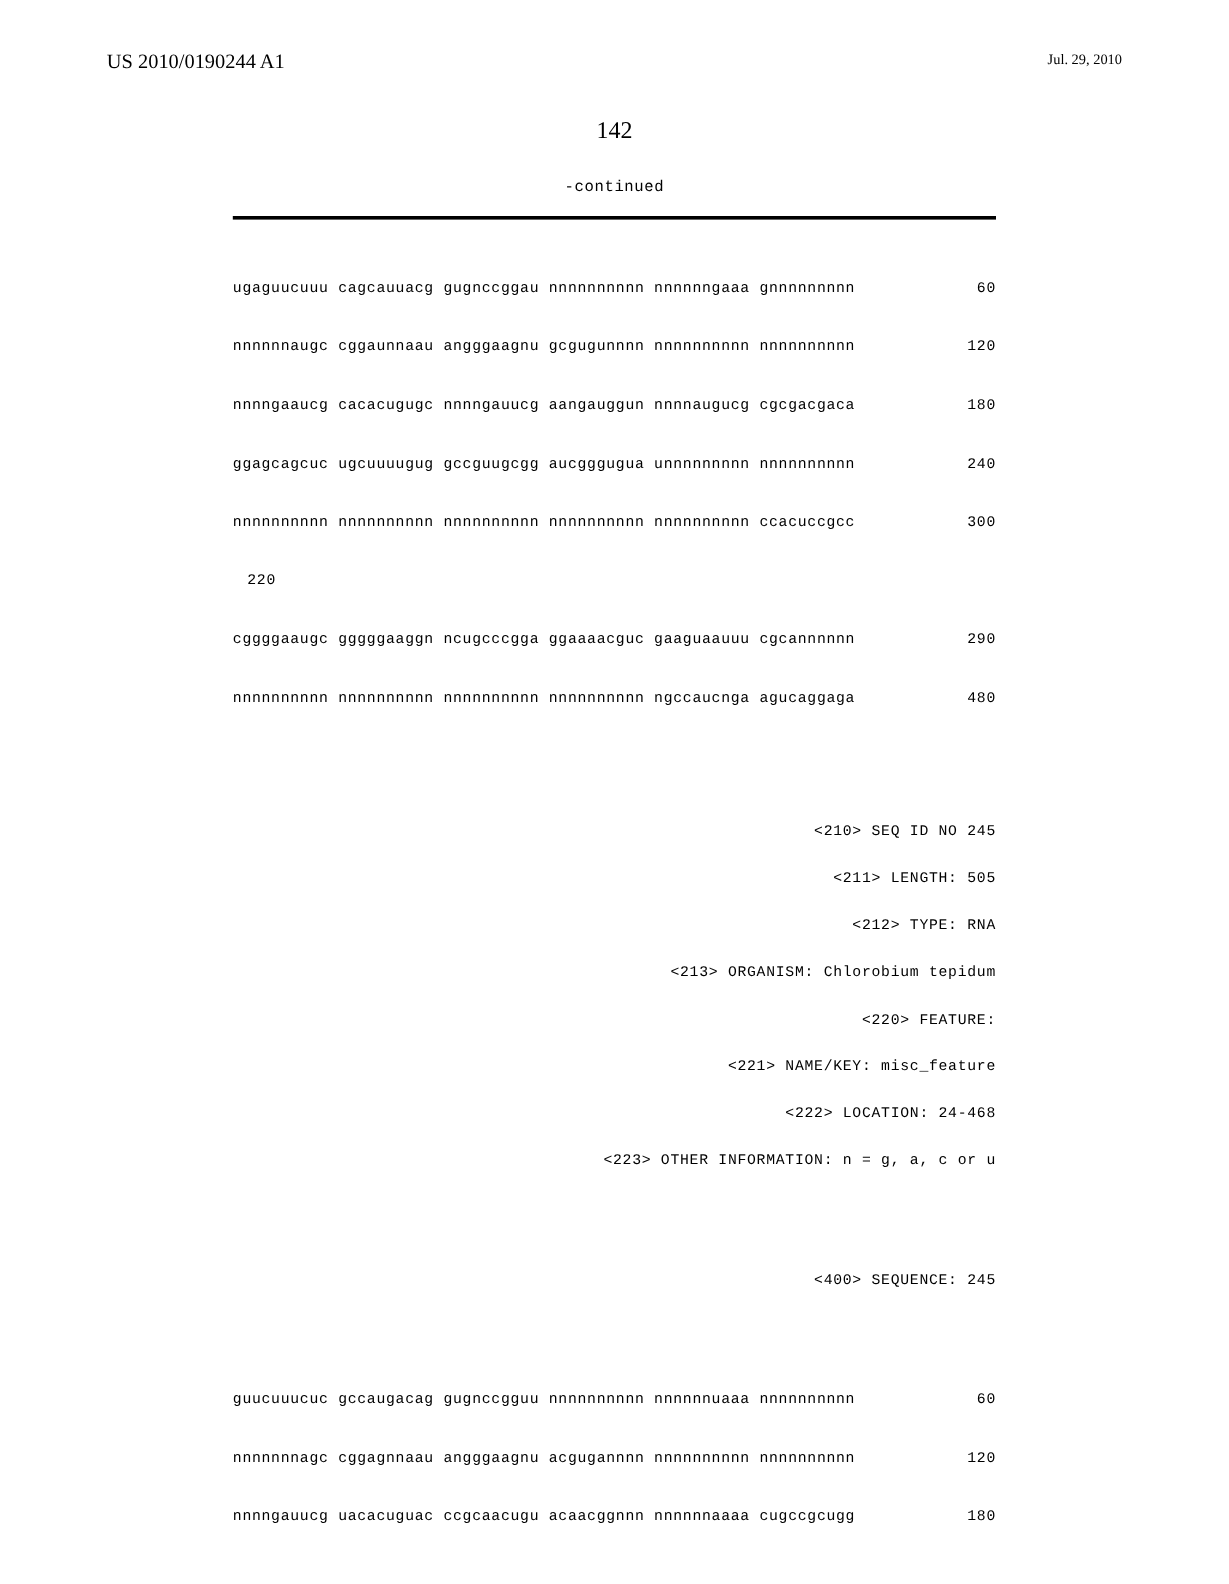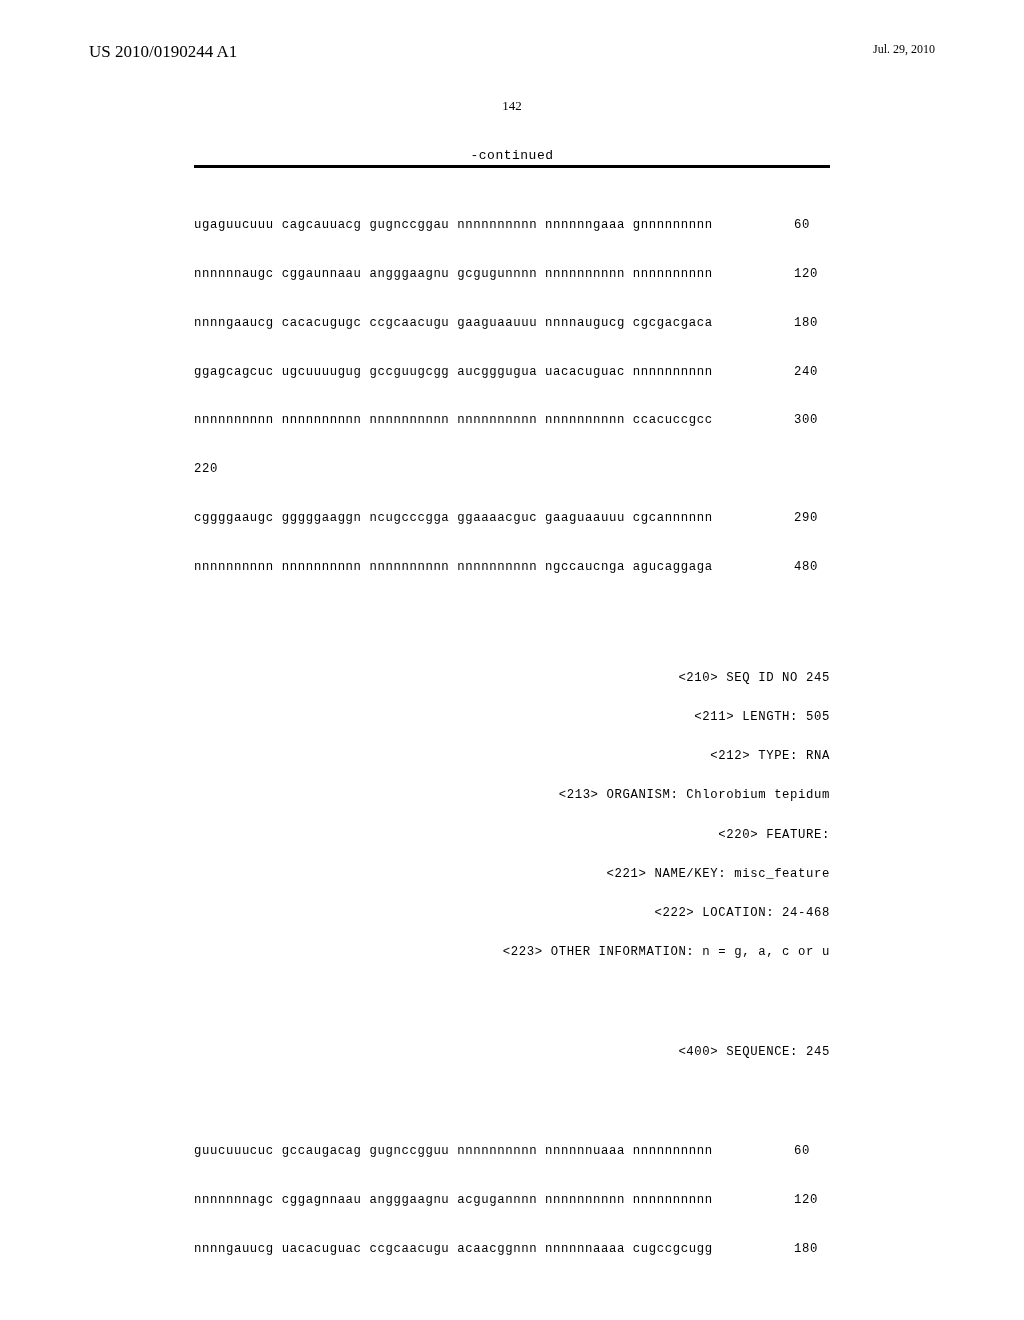--- a/index.html
+++ b/index.html
@@ -35,34 +35,34 @@
     right: 0;
     top: 0;
     font-size: 12px;
   }
   .pagenum {
     position: absolute;
     top: 98px;
     left: 0;
     right: 0;
     text-align: center;
-    font-size: 13px;
+    font-size: 20px;
   }
   .cont-wrap {
     position: absolute;
     top: 148px;
     left: 194px;
     width: 636px;
   }
   .cont-label {
     text-align: center;
     font-family: "Courier New", Courier, monospace;
     font-size: 13px;
     letter-spacing: 0.5px;
-    margin-bottom: 2px;
+    margin-bottom: 17px;
   }
   .divider {
     height: 3px;
     background: #000;
     width: 100%;
     margin-bottom: 14px;
   }
   .listing {
     font-family: "Courier New", Courier, monospace;
     font-size: 12.3px;
@@ -73,21 +73,21 @@
   .listing .row {
     display: flex;
     justify-content: space-between;
     margin-bottom: 12px;
   }
   .listing .row .seq {
     flex: 0 0 auto;
   }
   .listing .row .num {
     flex: 0 0 auto;
-    text-align: left;
+    text-align: right;
     min-width: 36px;
   }
   .listing .meta {
     margin-bottom: 0px;
     line-height: 1.18;
     text-align: right;
   }
   .listing .gap {
     height: 12px;
   }
@@ -105,22 +105,22 @@
   <div class="pagenum">142</div>
 
   <div class="cont-wrap">
     <div class="cont-label">-continued</div>
     <div class="divider"></div>
 
     <div class="listing">
 
       <div class="row"><span class="seq">ugaguucuuu cagcauuacg gugnccggau nnnnnnnnnn nnnnnngaaa gnnnnnnnnn</span><span class="num">60</span></div>
       <div class="row"><span class="seq">nnnnnnaugc cggaunnaau angggaagnu gcgugunnnn nnnnnnnnnn nnnnnnnnnn</span><span class="num">120</span></div>
-      <div class="row"><span class="seq">nnnngaaucg cacacugugc ccgcaacugu gaaguaauuu nnnnaugucg cgcgacgaca</span><span class="num">180</span></div>
-      <div class="row"><span class="seq">ggagcagcuc ugcuuuugug gccguugcgg aucgggugua uacacuguac nnnnnnnnnn</span><span class="num">240</span></div>
+      <div class="row"><span class="seq">nnnngaaucg cacacugugc nnnngauucg aangauggun nnnnaugucg cgcgacgaca</span><span class="num">180</span></div>
+      <div class="row"><span class="seq">ggagcagcuc ugcuuuugug gccguugcgg aucgggugua unnnnnnnnn nnnnnnnnnn</span><span class="num">240</span></div>
       <div class="row"><span class="seq">nnnnnnnnnn nnnnnnnnnn nnnnnnnnnn nnnnnnnnnn nnnnnnnnnn ccacuccgcc</span><span class="num">300</span></div>
       <div class="row"><span class="num">220</span></div>
       <div class="row"><span class="seq">cggggaaugc gggggaaggn ncugcccgga ggaaaacguc gaaguaauuu cgcannnnnn</span><span class="num">290</span></div>
       <div class="row"><span class="seq">nnnnnnnnnn nnnnnnnnnn nnnnnnnnnn nnnnnnnnnn ngccaucnga agucaggaga</span><span class="num">480</span></div>
 
       <div class="gap"></div>
 
       <div class="meta">&lt;210&gt; SEQ ID NO 245</div>
       <div class="meta">&lt;211&gt; LENGTH: 505</div>
       <div class="meta">&lt;212&gt; TYPE: RNA</div>

